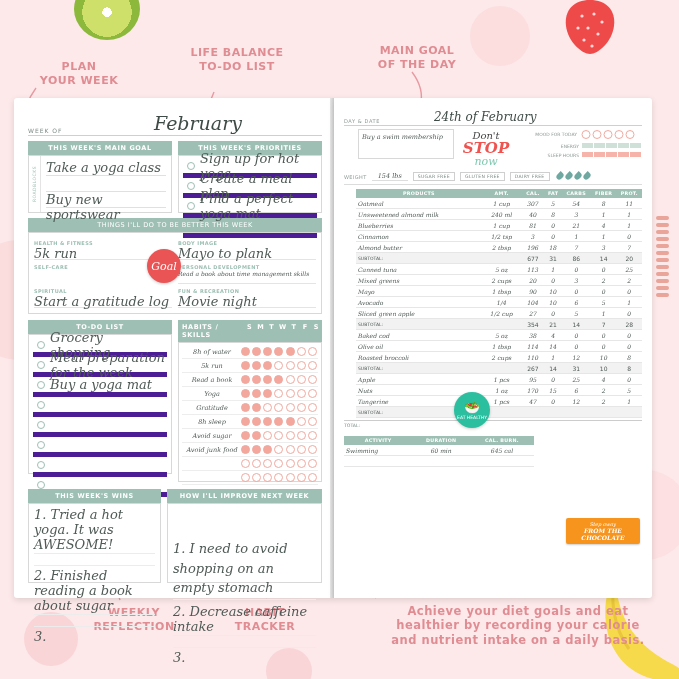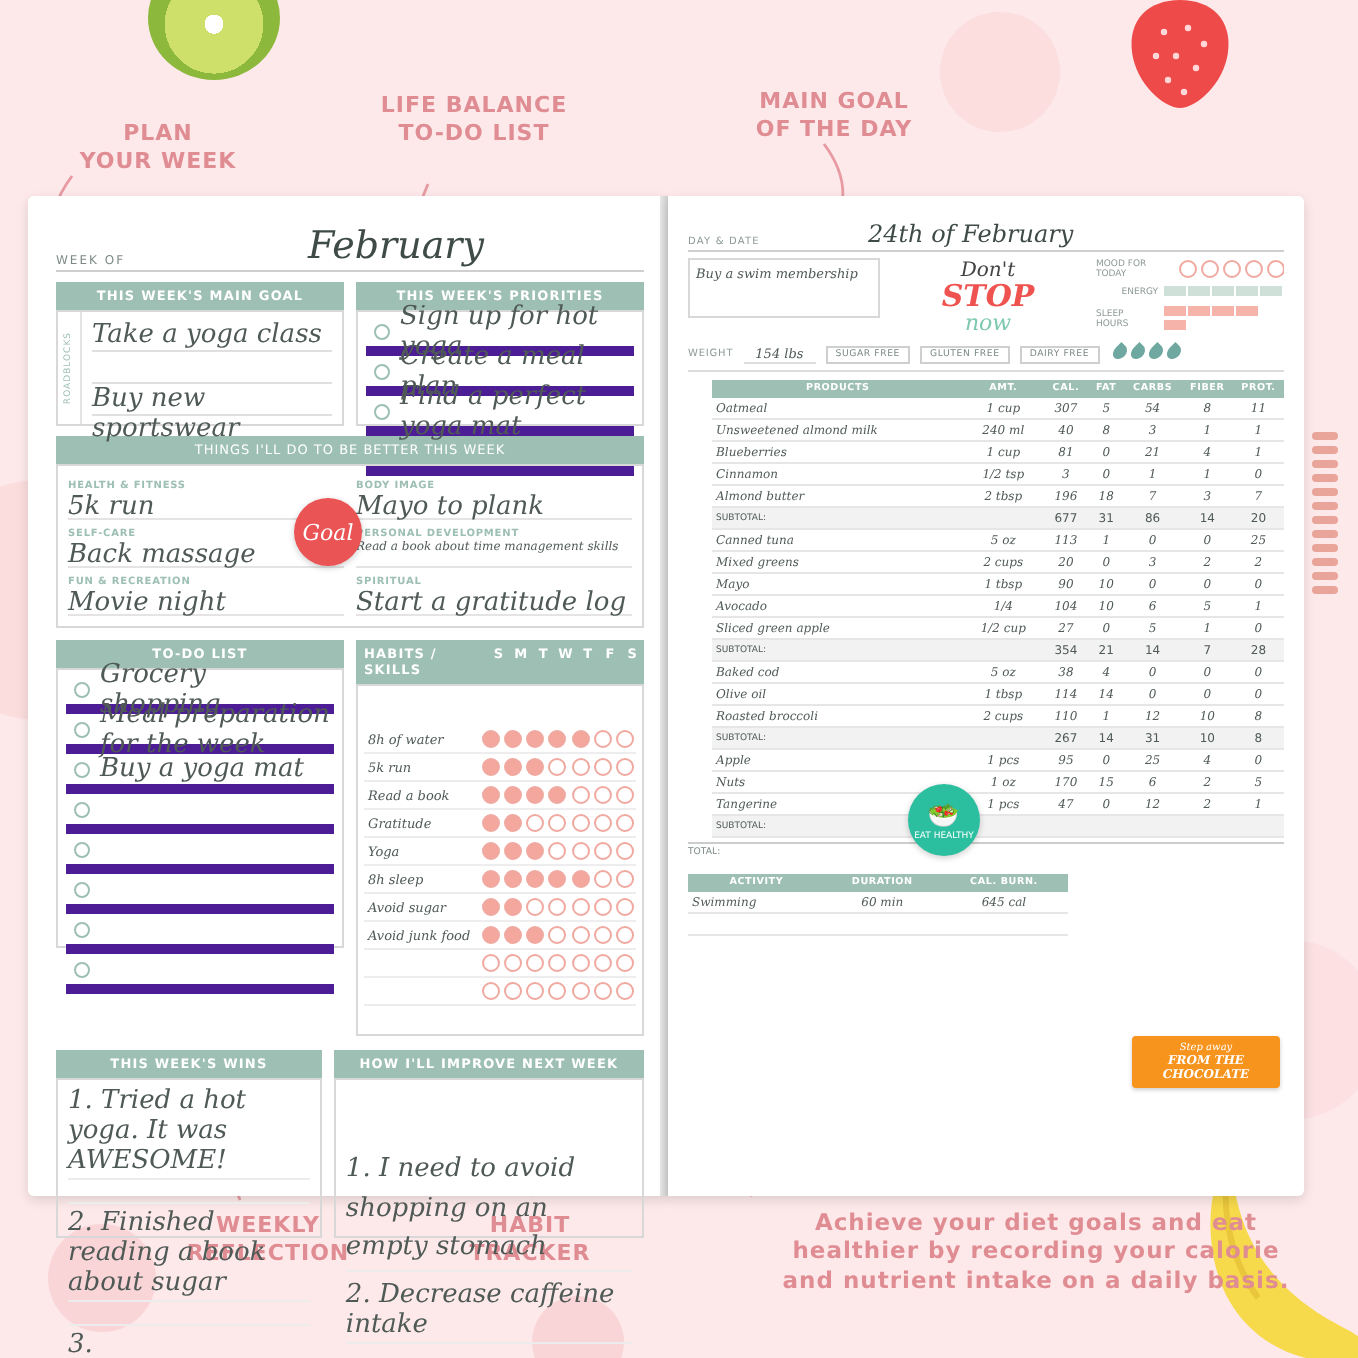--- a/index.html
+++ b/index.html
@@ -219,35 +219,34 @@
             <div class="wl txt">5k run</div>
           </div>
           <div class="col">
             <div class="ttl">BODY IMAGE</div>
             <div class="wl txt">Mayo to plank</div>
           </div>
         </div>
         <div class="cat">
           <div class="col">
             <div class="ttl">SELF-CARE</div>
-            <div class="wl txt">Back massage</div>
           </div>
           <div class="col">
             <div class="ttl">PERSONAL DEVELOPMENT</div>
             <div class="wl txt" style="font-size:6px;">Read a book about time management skills</div>
           </div>
         </div>
         <div class="cat">
           <div class="col">
+            <div class="ttl">SPIRITUAL</div>
+            <div class="wl txt">Start a gratitude log</div>
+          </div>
+          <div class="col">
             <div class="ttl">FUN &amp; RECREATION</div>
             <div class="wl txt">Movie night</div>
-          </div>
-          <div class="col">
-            <div class="ttl">SPIRITUAL</div>
-            <div class="wl txt">Start a gratitude log</div>
           </div>
         </div>
         <div class="goalstamp" style="left:118px;top:16px;">Goal</div>
       </div>
 
       <div class="rowflex" style="margin-top:6px;">
         <div class="todo-box">
           <div class="hdr">TO-DO LIST</div>
           <div class="box" style="padding:2px 4px;height:134px;">
             <div class="checkline">
@@ -290,21 +289,21 @@
             <span style="width:78px;display:flex;">
               <span style="flex:1">S</span>
               <span style="flex:1">M</span>
               <span style="flex:1">T</span>
               <span style="flex:1">W</span>
               <span style="flex:1">T</span>
               <span style="flex:1">F</span>
               <span style="flex:1">S</span>
             </span>
           </div>
-          <div class="box" style="padding:20px 3px;height:134px;" id="habit-rows">
+          <div class="box" style="padding:2px 3px;height:134px;text-align:center;" id="habit-rows">
               <div style="display: flex; align-items: center; height: 13px; border-bottom: 1px solid rgb(237, 237, 237);">
                 <span class="txt" style="flex: 1 1 0%; font-size: 6.5px; padding-left: 2px;">8h of water</span>
                 <span style="width: 78px; display: flex;">
                   <span style="flex: 1 1 0%; display: flex; justify-content: center;">
                     <span class="dot fill"></span>
                   </span>
                   <span style="flex: 1 1 0%; display: flex; justify-content: center;">
                     <span class="dot fill"></span>
                   </span>
                   <span style="flex: 1 1 0%; display: flex; justify-content: center;">
@@ -370,56 +369,56 @@
                   </span>
                   <span style="flex: 1 1 0%; display: flex; justify-content: center;">
                     <span class="dot"></span>
                   </span>
                   <span style="flex: 1 1 0%; display: flex; justify-content: center;">
                     <span class="dot"></span>
                   </span>
                 </span>
               </div>
               <div style="display: flex; align-items: center; height: 13px; border-bottom: 1px solid rgb(237, 237, 237);">
+                <span class="txt" style="flex: 1 1 0%; font-size: 6.5px; padding-left: 2px;">Yoga</span>
+                <span style="width: 78px; display: flex;">
+                  <span style="flex: 1 1 0%; display: flex; justify-content: center;">
+                    <span class="dot fill"></span>
+                  </span>
+                  <span style="flex: 1 1 0%; display: flex; justify-content: center;">
+                    <span class="dot fill"></span>
+                  </span>
+                  <span style="flex: 1 1 0%; display: flex; justify-content: center;">
+                    <span class="dot fill"></span>
+                  </span>
+                  <span style="flex: 1 1 0%; display: flex; justify-content: center;">
+                    <span class="dot"></span>
+                  </span>
+                  <span style="flex: 1 1 0%; display: flex; justify-content: center;">
+                    <span class="dot"></span>
+                  </span>
+                  <span style="flex: 1 1 0%; display: flex; justify-content: center;">
+                    <span class="dot"></span>
+                  </span>
+                  <span style="flex: 1 1 0%; display: flex; justify-content: center;">
+                    <span class="dot"></span>
+                  </span>
+                </span>
+              </div>
+              <div style="display: flex; align-items: center; height: 13px; border-bottom: 1px solid rgb(237, 237, 237);">
                 <span class="txt" style="flex: 1 1 0%; font-size: 6.5px; padding-left: 2px;">Gratitude</span>
                 <span style="width: 78px; display: flex;">
                   <span style="flex: 1 1 0%; display: flex; justify-content: center;">
                     <span class="dot fill"></span>
                   </span>
                   <span style="flex: 1 1 0%; display: flex; justify-content: center;">
                     <span class="dot fill"></span>
                   </span>
                   <span style="flex: 1 1 0%; display: flex; justify-content: center;">
                     <span class="dot"></span>
-                  </span>
-                  <span style="flex: 1 1 0%; display: flex; justify-content: center;">
-                    <span class="dot"></span>
-                  </span>
-                  <span style="flex: 1 1 0%; display: flex; justify-content: center;">
-                    <span class="dot"></span>
-                  </span>
-                  <span style="flex: 1 1 0%; display: flex; justify-content: center;">
-                    <span class="dot"></span>
-                  </span>
-                  <span style="flex: 1 1 0%; display: flex; justify-content: center;">
-                    <span class="dot"></span>
-                  </span>
-                </span>
-              </div>
-              <div style="display: flex; align-items: center; height: 13px; border-bottom: 1px solid rgb(237, 237, 237);">
-                <span class="txt" style="flex: 1 1 0%; font-size: 6.5px; padding-left: 2px;">Yoga</span>
-                <span style="width: 78px; display: flex;">
-                  <span style="flex: 1 1 0%; display: flex; justify-content: center;">
-                    <span class="dot fill"></span>
-                  </span>
-                  <span style="flex: 1 1 0%; display: flex; justify-content: center;">
-                    <span class="dot fill"></span>
-                  </span>
-                  <span style="flex: 1 1 0%; display: flex; justify-content: center;">
-                    <span class="dot fill"></span>
                   </span>
                   <span style="flex: 1 1 0%; display: flex; justify-content: center;">
                     <span class="dot"></span>
                   </span>
                   <span style="flex: 1 1 0%; display: flex; justify-content: center;">
                     <span class="dot"></span>
                   </span>
                   <span style="flex: 1 1 0%; display: flex; justify-content: center;">
                     <span class="dot"></span>
                   </span>
@@ -604,21 +603,21 @@
 
   <div class="page right">
     <div class="rp">
 
       <div style="display:flex;align-items:flex-end;">
         <span style="font-size:5px;letter-spacing:.6px;color:#8d9a96;">DAY &amp; DATE</span>
         <span class="date" style="margin-left:54px;">24th of February</span>
       </div>
       <div style="border-bottom:1px solid #cfcfcf;margin:1px 0 3px 0;"></div>
 
-      <div style="display:flex;gap:23px;">
+      <div style="display:flex;gap:1px;margin-left:14px;">
 
         <div style="width:96px;">
           <div class="box" style="height:22px;padding:3px;">
             <div class="txt" style="font-size:6.5px;">Buy a swim membership</div>
           </div>
         </div>
 
         <div class="stop" style="width:62px;padding-top:2px;">
           <div class="s1">Don't</div>
           <div class="s2">STOP</div>

